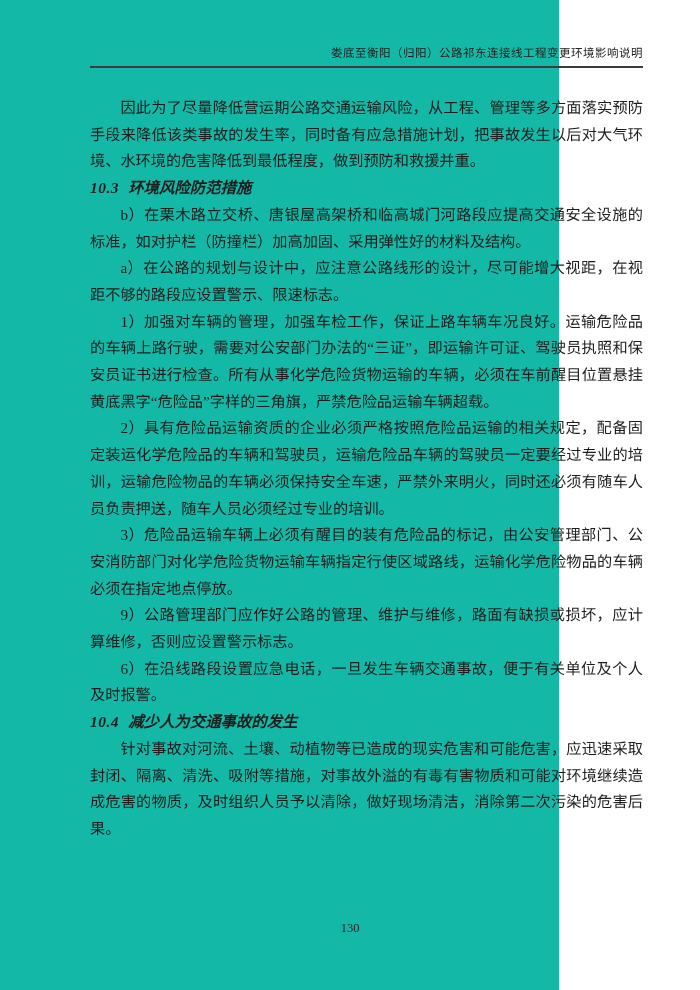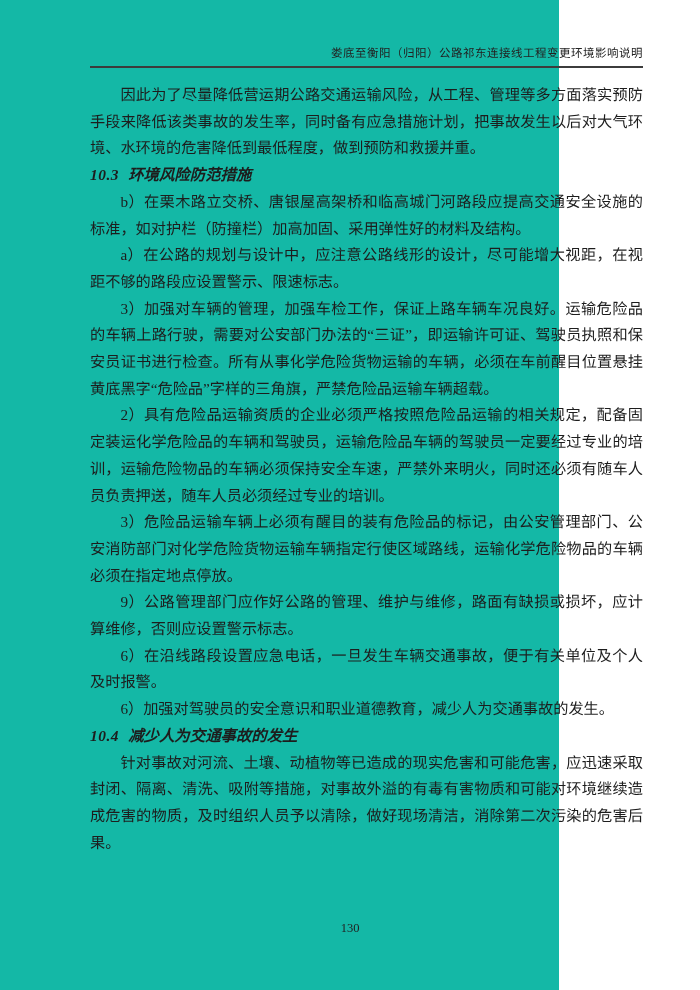--- a/index.html
+++ b/index.html
@@ -30,21 +30,21 @@
     text-align: right;
     font-size: 11.5px;
     line-height: 15px;
     padding-bottom: 5px;
     border-bottom: 2px solid #3c3c3c;
     letter-spacing: 0.5px;
     color: #222222;
   }
   .content {
     position: absolute;
-    top: 82px;
+    top: 95px;
     left: 90px;
     width: 553px;
     font-size: 15.2px;
     line-height: 26.7px;
     text-align: justify;
     text-justify: inter-character;
   }
   .para {
     margin: 0;
     text-indent: 2em;
@@ -86,31 +86,30 @@
     <p class="para">因此为了尽量降低营运期公路交通运输风险，从工程、管理等多方面落实预防手段来降低该类事故的发生率，同时备有应急措施计划，把事故发生以后对大气环境、水环境的危害降低到最低程度，做到预防和救援并重。</p>
 
     <h2 class="heading">
       <span class="hnum">10.3</span><span class="htitle">环境风险防范措施</span>
     </h2>
 
     <p class="para">b）在栗木路立交桥、唐银屋高架桥和临高城门河路段应提高交通安全设施的标准，如对护栏（防撞栏）加高加固、采用弹性好的材料及结构。</p>
 
     <p class="para">a）在公路的规划与设计中，应注意公路线形的设计，尽可能增大视距，在视距不够的路段应设置警示、限速标志。</p>
 
-    <p class="para">3）加强对车辆的管理，加强车检工作，保证上路车辆车况良好。运输危险品的车辆上路行驶，需要对公安部门办法的“三证”，即运输许可证、驾驶员执照和保安员证书进行检查。所有从事化学危险货物运输的车辆，必须在车前醒目位置悬挂黄底黑字“危险品”字样的三角旗，严禁危险品运输车辆超载。</p>
+    <p class="para">1）加强对车辆的管理，加强车检工作，保证上路车辆车况良好。运输危险品的车辆上路行驶，需要对公安部门办法的“三证”，即运输许可证、驾驶员执照和保安员证书进行检查。所有从事化学危险货物运输的车辆，必须在车前醒目位置悬挂黄底黑字“危险品”字样的三角旗，严禁危险品运输车辆超载。</p>
 
     <p class="para">2）具有危险品运输资质的企业必须严格按照危险品运输的相关规定，配备固定装运化学危险品的车辆和驾驶员，运输危险品车辆的驾驶员一定要经过专业的培训，运输危险物品的车辆必须保持安全车速，严禁外来明火，同时还必须有随车人员负责押送，随车人员必须经过专业的培训。</p>
 
     <p class="para">3）危险品运输车辆上必须有醒目的装有危险品的标记，由公安管理部门、公安消防部门对化学危险货物运输车辆指定行使区域路线，运输化学危险物品的车辆必须在指定地点停放。</p>
 
     <p class="para">9）公路管理部门应作好公路的管理、维护与维修，路面有缺损或损坏，应计算维修，否则应设置警示标志。</p>
 
     <p class="para">6）在沿线路段设置应急电话，一旦发生车辆交通事故，便于有关单位及个人及时报警。</p>
 
-    <p class="para">6）加强对驾驶员的安全意识和职业道德教育，减少人为交通事故的发生。</p>
 
     <h2 class="heading">
       <span class="hnum">10.4</span><span class="htitle">减少人为交通事故的发生</span>
     </h2>
 
     <p class="para">针对事故对河流、土壤、动植物等已造成的现实危害和可能危害，应迅速采取封闭、隔离、清洗、吸附等措施，对事故外溢的有毒有害物质和可能对环境继续造成危害的物质，及时组织人员予以清除，做好现场清洁，消除第二次污染的危害后果。</p>
 
   </div>
 
   <div class="footer">

